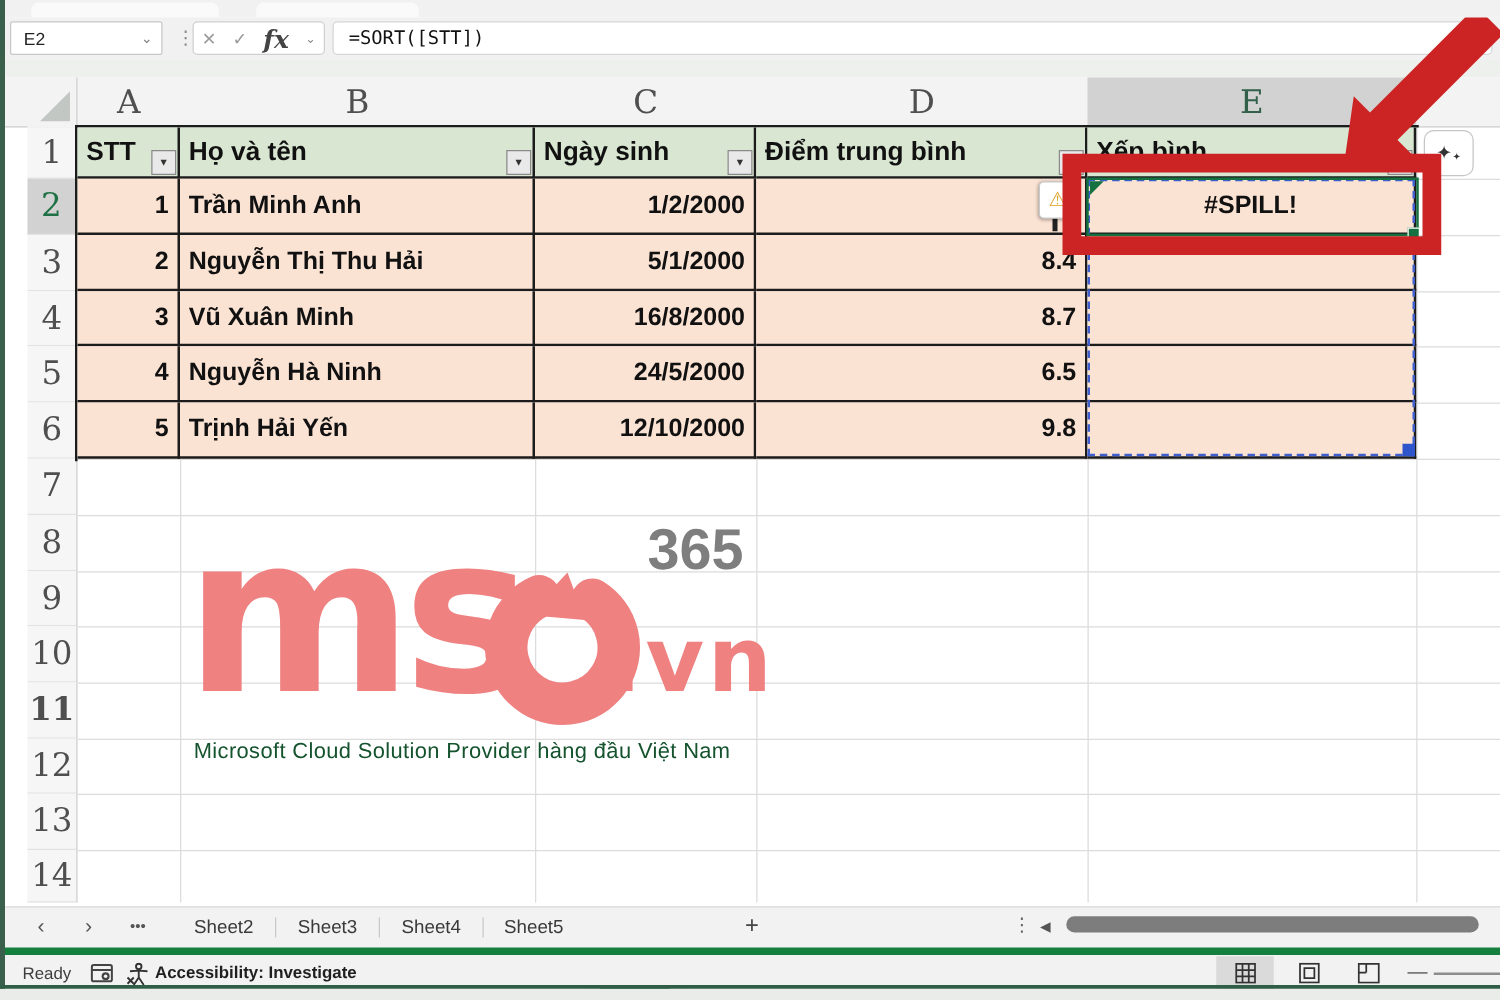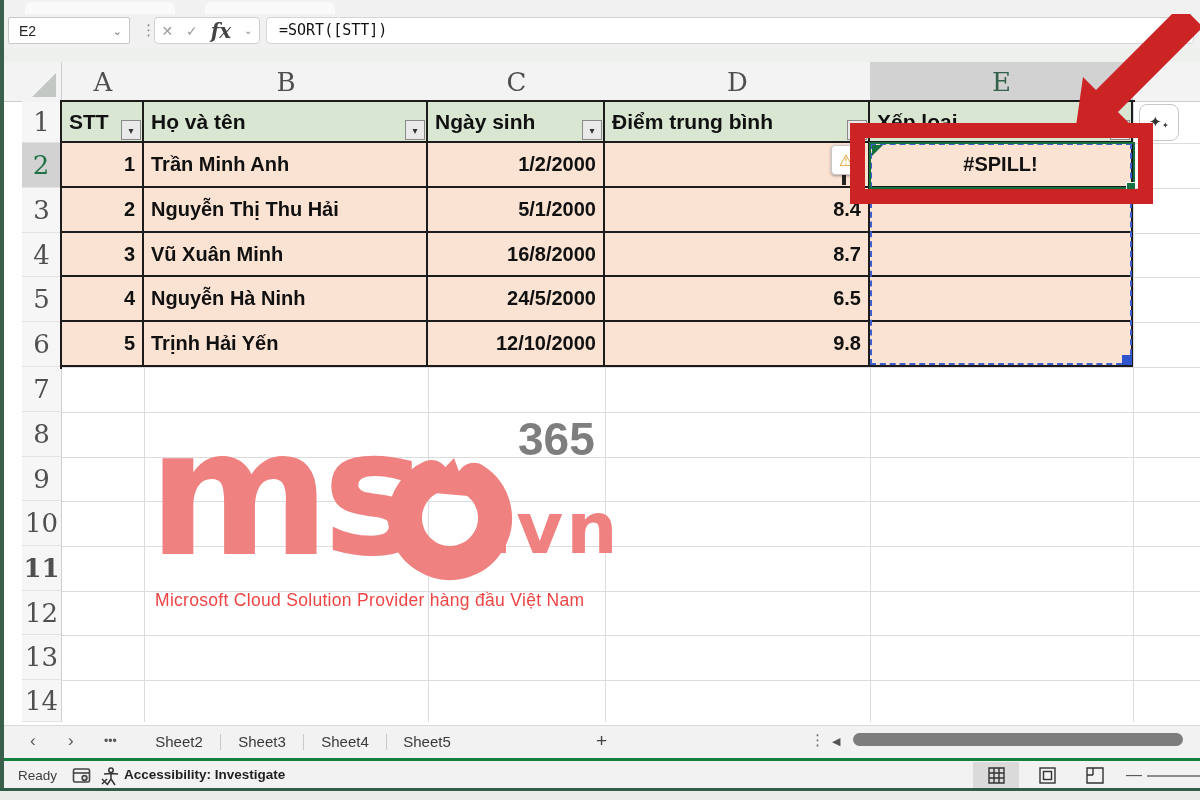--- a/index.html
+++ b/index.html
@@ -80,36 +80,36 @@
            box-sizing:border-box;z-index:5;}
   .copilot .s1{position:absolute;left:9px;top:8px;font-size:15px;color:#333;}
   .copilot .s2{position:absolute;left:22px;top:16px;font-size:8px;color:#333;}
 
   
   .wm{z-index:2;}
   .wm-ms{left:148px;top:406px;font-family:"DejaVu Sans",sans-serif;font-weight:bold;font-size:175px;line-height:1;
          color:#ef8181;letter-spacing:-8px;}
   .wm-365{left:518px;top:412px;font-weight:bold;font-size:46px;color:#7e7e7e;}
   .wm-vn{left:486px;top:486px;font-family:"DejaVu Sans",sans-serif;font-weight:bold;font-size:72px;color:#ef8181;letter-spacing:3px;}
-  .wm-tag{left:155px;top:590px;font-size:17.5px;color:#ef4444;letter-spacing:.3px;}
+  .wm-tag{left:155px;top:590px;font-size:17.5px;color:#14532d;letter-spacing:.3px;}
 
   
   .tabbar{left:0;top:725px;width:1200px;height:33px;background:#f2f2f2;border-top:1px solid #d9d9d9;box-sizing:border-box;}
   .tnav{position:absolute;top:5px;font-size:17px;color:#555;}
   .stab{position:absolute;top:0;height:32px;line-height:32px;text-align:center;font-size:15px;color:#3a3a3a;}
   .stab.active{background:#fff;font-weight:bold;color:#1c1c1c;box-shadow:0 0 3px rgba(0,0,0,.15);}
   .stab.active .ul{position:absolute;left:9px;right:9px;bottom:4px;height:4px;background:#217346;border-radius:2px;}
   .tsep{position:absolute;top:8px;width:1px;height:16px;background:#c9c9c9;}
   .addsheet{position:absolute;top:4px;font-size:19px;color:#444;}
   .tabmenu{position:absolute;left:810px;top:5px;font-size:15px;color:#666;}
   .scrleft{position:absolute;left:832px;top:9px;font-size:11px;color:#555;}
   .hthumb{position:absolute;left:853px;top:7px;width:330px;height:13px;background:#7d7d7d;border-radius:7px;}
 
   
-  .statusbar{left:0;top:758px;width:1200px;height:30px;background:#f2f2f2;border-top:3px solid #15803d;box-sizing:border-box;padding-left:24px;}
+  .statusbar{left:0;top:758px;width:1200px;height:30px;background:#f2f2f2;border-top:6px solid #15803d;box-sizing:border-box;padding-left:24px;}
   .st-ready{position:absolute;left:18px;top:7px;font-size:13.5px;color:#3d3d3d;}
   .st-acc{position:absolute;left:124px;top:6px;font-size:13.5px;font-weight:bold;color:#1f1f1f;}
   .sticon{position:absolute;top:6px;}
   .viewbtn{position:absolute;top:1px;width:46px;height:27px;display:flex;align-items:center;justify-content:center;}
   .viewbtn.sel{background:#dadada;}
   .zoomout{position:absolute;left:1126px;top:5px;font-size:16px;color:#555;}
   .zoomline{position:absolute;left:1147px;top:14px;width:53px;height:2px;background:#8d8d8d;}
 </style>
 </head>
 <body>
@@ -176,21 +176,21 @@
     <div class="abs rowhdr" style="top: 501px; height: 45px;">10</div>
     <div class="abs rowhdr" style="top: 546px; height: 45px; font-weight: bold;">11</div>
     <div class="abs rowhdr" style="top: 591px; height: 44px;">12</div>
     <div class="abs rowhdr" style="top: 635px; height: 45px;">13</div>
     <div class="abs rowhdr" style="top: 680px; height: 42px;">14</div>
     <div class="abs sheet-table">
     <div class="c th">STT</div>
     <div class="c th">Họ và tên</div>
     <div class="c th">Ngày sinh</div>
     <div class="c th">Điểm trung bình</div>
-    <div class="c th">Xếp loại</div>
+    <div class="c th">Xếp bình</div>
 
     <div class="c td ar">1</div>
     <div class="c td">Trần Minh Anh</div>
     <div class="c td ar">1/2/2000</div>
     <div class="c td ar"></div>
     <div class="c td ac">#SPILL!</div>
 
     <div class="c td ar">2</div>
     <div class="c td">Nguyễn Thị Thu Hải</div>
     <div class="c td ar">5/1/2000</div>

